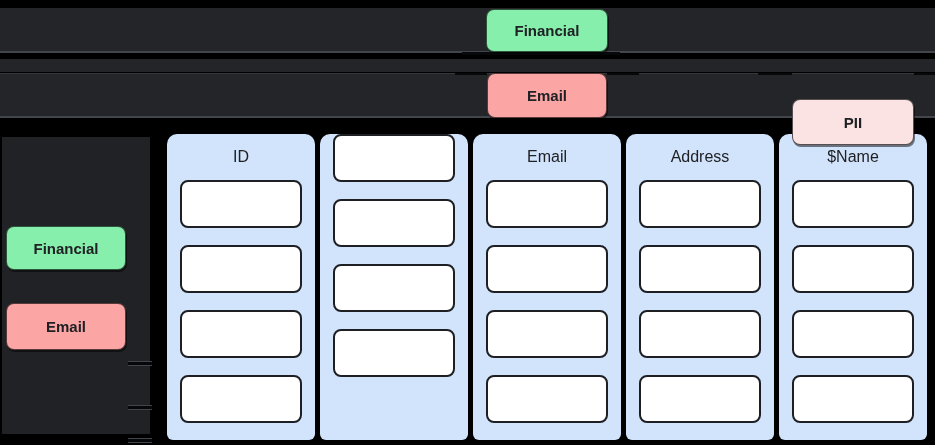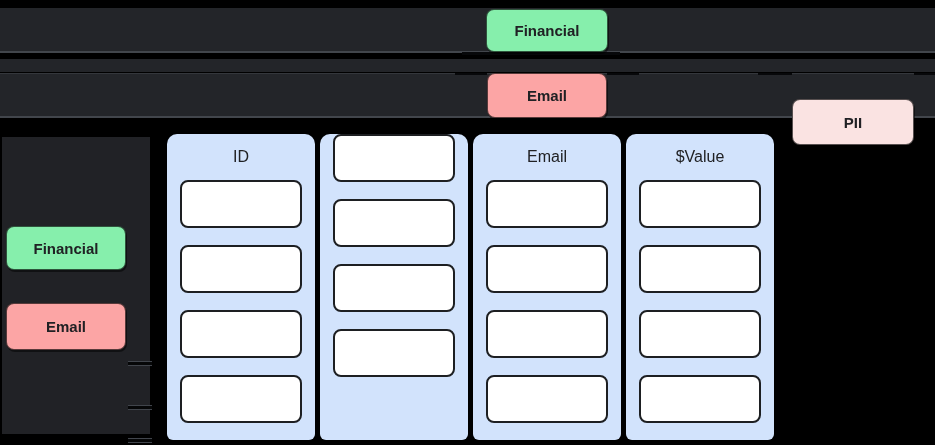--- a/index.html
+++ b/index.html
@@ -122,23 +122,30 @@
     </div>
 
     <div class="col">
       <div class="col-header">Email</div>
       <div class="cell"></div>
       <div class="cell"></div>
       <div class="cell"></div>
       <div class="cell"></div>
     </div>
 
+    <div class="col">
+      <div class="col-header">Address</div>
+      <div class="cell"></div>
+      <div class="cell"></div>
+      <div class="cell"></div>
+      <div class="cell"></div>
+    </div>
 
     <div class="col">
-      <div class="col-header">$Value</div>
+      <div class="col-header">$Name</div>
       <div class="cell"></div>
       <div class="cell"></div>
       <div class="cell"></div>
       <div class="cell"></div>
     </div>
 
   </div>
 </div>
 
 </body></html>

